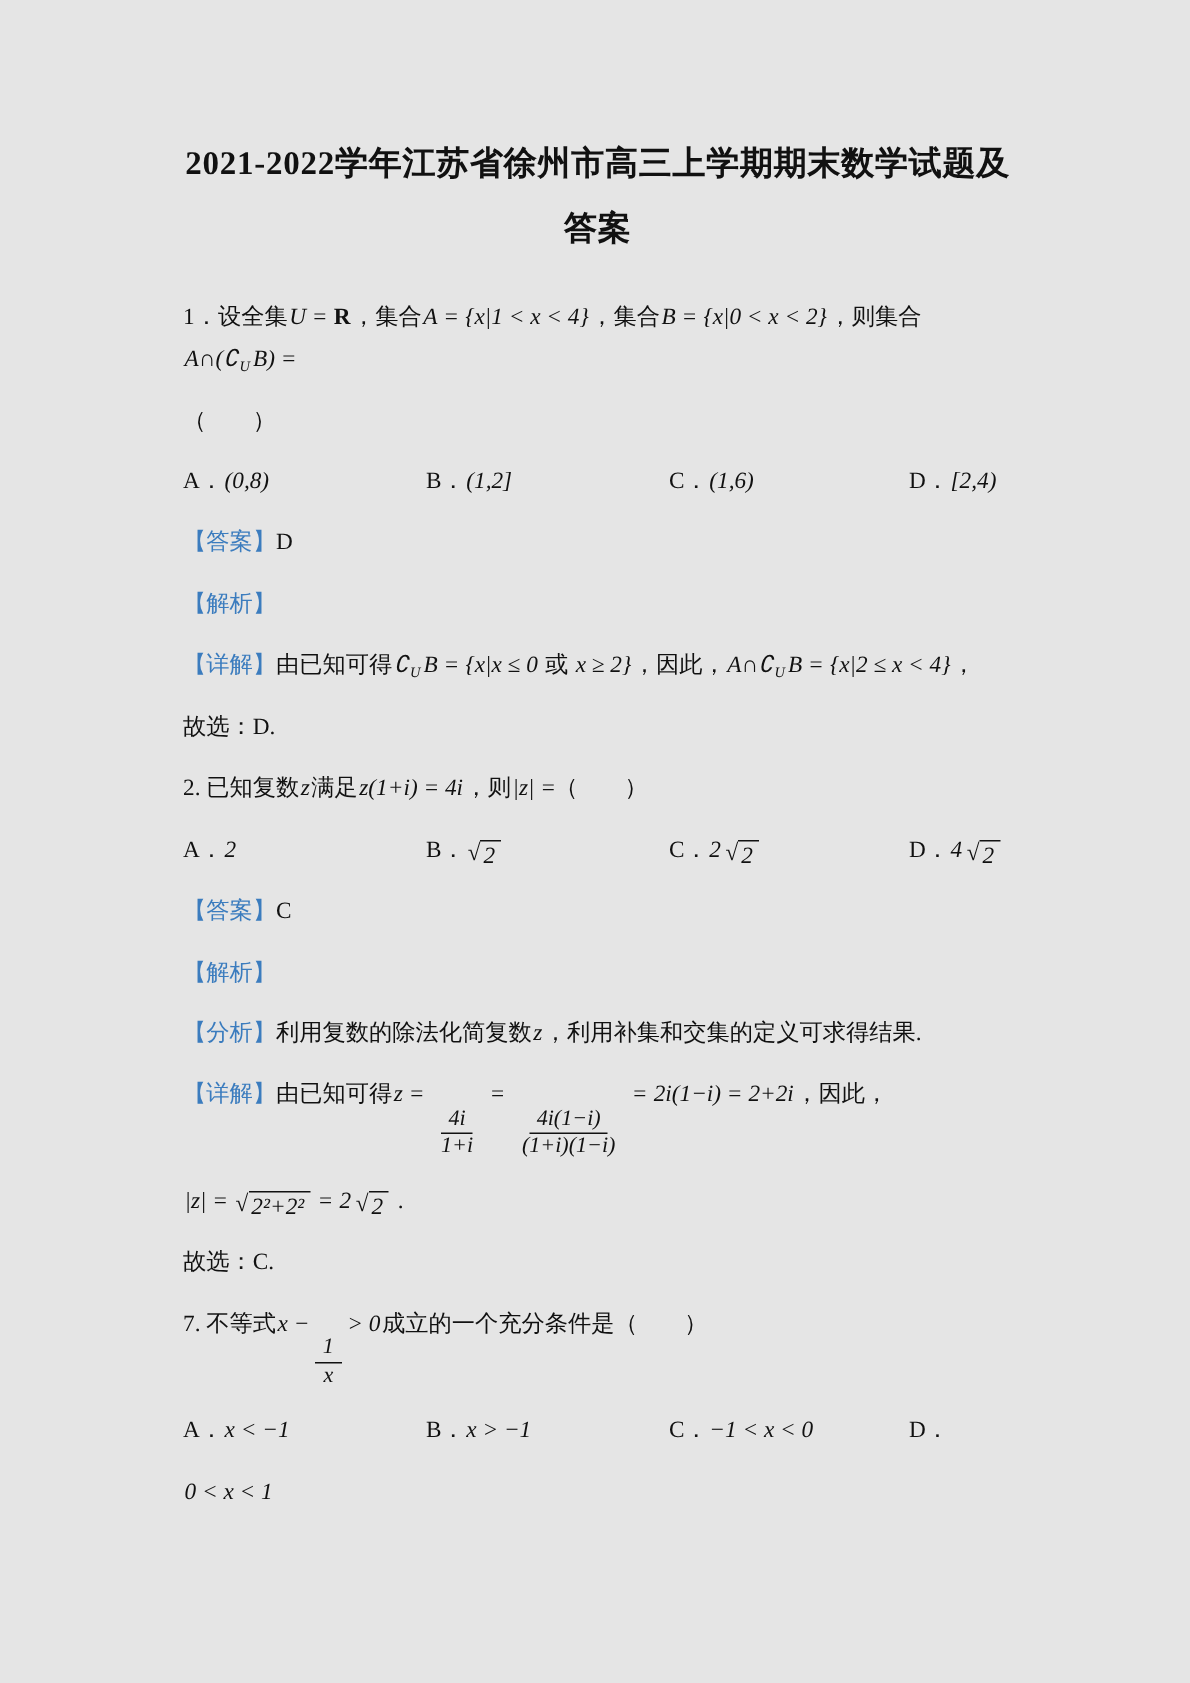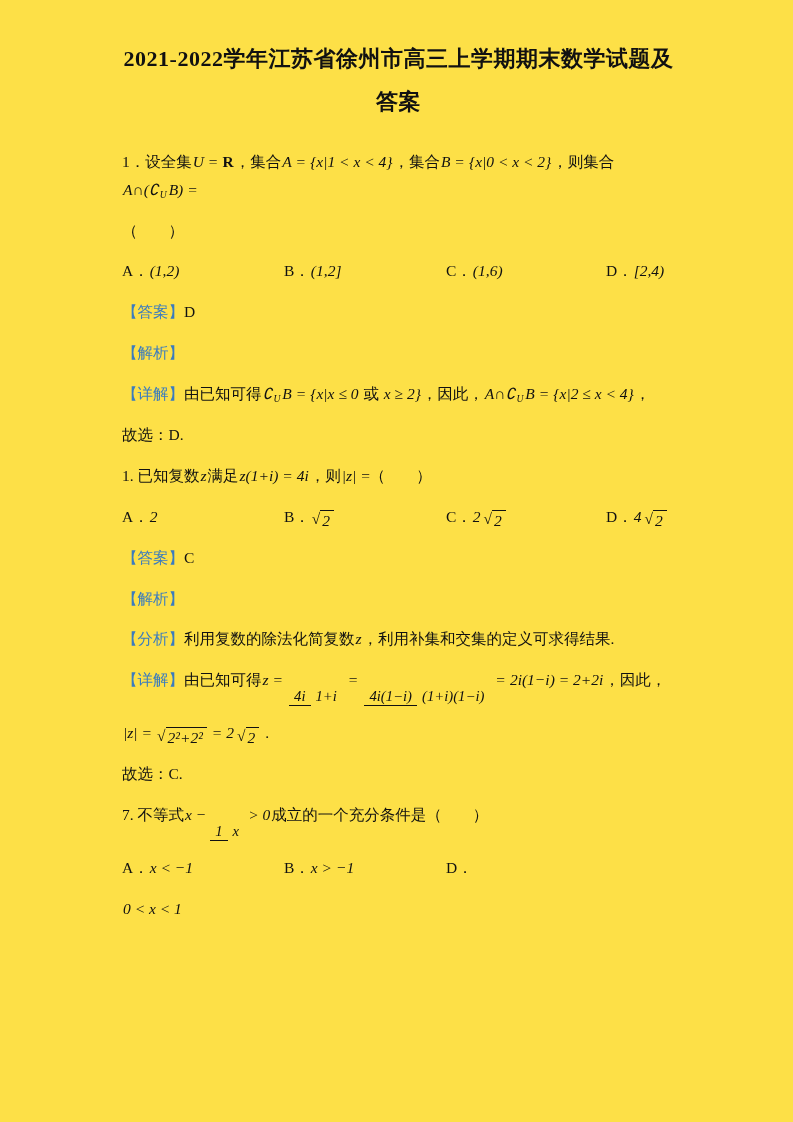--- a/index.html
+++ b/index.html
@@ -4,66 +4,66 @@
 <style>
   :root{ --accent:#3B7CBE; --ink:#111111; }
   html,body{ margin:0; padding:0; background:#ffffff; }
   body{
     width:793px; height:1122px; overflow:hidden;
     font-family:"Liberation Serif","DejaVu Serif",serif;
     color:var(--ink);
   }
   .page{
     box-sizing:border-box; width:793px; height:1122px;
-    padding:38px 118px 30px 122px; background:#fde047; overflow:hidden;
+    padding:88px 118px 30px 122px; background:#e5e5e5; overflow:hidden;
   }
   h1.doc-title{
     font-size:22px; font-weight:bold; text-align:center;
     line-height:1.95; margin:0 0 24px 0; letter-spacing:0.5px;
   }
   p.line{ margin:0 0 13px 0; font-size:15.5px; line-height:1.8; }
   p.line.bold{ font-weight:bold; }
   .lbl{ color:var(--accent); }
   .t{ font-style:normal; }
   .m{ font-style:italic; font-family:"Liberation Serif","DejaVu Serif",serif; padding:0 1px; }
   .mb{ font-style:normal; font-weight:bold; padding:0 1px; }
   .sub{ font-size:0.62em; vertical-align:-0.3em; font-style:italic; padding-right:1px; }
   .opts{
     display:grid; grid-template-columns:162px 162px 160px 1fr;
     margin:0 0 13px 0; font-size:15.5px; line-height:1.8;
   }
   .frac{
-    display:inline-flex; flex-direction:row; align-items:center;
+    display:inline-flex; flex-direction:column; align-items:center;
     vertical-align:-1.05em; line-height:1.2; font-size:0.95em; margin:0 3px;
   }
   .frac .num{ border-bottom:1px solid var(--ink); padding:0 4px; }
   .frac .den{ padding:0 4px;text-align:center; }
   .sqrt{ display:inline-flex; align-items:flex-start; margin:0 2px; vertical-align:-0.15em; }
   .sqrt .rad{ line-height:1.15; }
   .sqrt .sbody{ border-top:1px solid var(--ink); padding:0 3px 0 1px; line-height:1.25; }
 </style>
 </head>
 <body>
 
 <div class="page">
   <h1 class="doc-title">2021-2022学年江苏省徐州市高三上学期期末数学试题及答案</h1>
   <div id="doc">
       <p class="line"><span class="t">1．设全集</span><span class="m">U</span><span class="t"> = </span><span class="mb">R</span><span class="t">，集合</span><span class="m">A</span><span class="t"> = </span><span class="m">{x|1 &lt; x &lt; 4}</span><span class="t">，集合</span><span class="m">B</span><span class="t"> = </span><span class="m">{x|0 &lt; x &lt; 2}</span><span class="t">，则集合</span><span class="m">A∩(∁</span><span class="sub">U</span><span class="m">B)</span><span class="t"> =</span></p>
       <p class="line"><span class="t">（　　）</span></p>
       <div class="opts">
-        <div class="opt"><span class="t">A．</span><span class="m">(1,2)</span></div>
+        <div class="opt"><span class="t">A．</span><span class="m">(0,8)</span></div>
         <div class="opt"><span class="t">B．</span><span class="m">(1,2]</span></div>
         <div class="opt"><span class="t">C．</span><span class="m">(1,6)</span></div>
         <div class="opt"><span class="t">D．</span><span class="m">[2,4)</span></div>
       </div>
       <p class="line"><span class="lbl">【答案】</span><span class="t">D</span></p>
       <p class="line"><span class="lbl">【解析】</span></p>
       <p class="line"><span class="lbl">【详解】</span><span class="t">由已知可得</span><span class="m">∁</span><span class="sub">U</span><span class="m">B</span><span class="t"> = </span><span class="m">{x|x ≤ 0 </span><span class="t">或</span><span class="m"> x ≥ 2}</span><span class="t">，因此，</span><span class="m">A∩∁</span><span class="sub">U</span><span class="m">B</span><span class="t"> = </span><span class="m">{x|2 ≤ x &lt; 4}</span><span class="t">，</span></p>
       <p class="line"><span class="t">故选：D.</span></p>
-      <p class="line"><span class="t">1. 已知复数</span><span class="m">z</span><span class="t">满足</span><span class="m">z(1+i) = 4i</span><span class="t">，则</span><span class="m">|z|</span><span class="t"> =（　　）</span></p>
+      <p class="line"><span class="t">2. 已知复数</span><span class="m">z</span><span class="t">满足</span><span class="m">z(1+i) = 4i</span><span class="t">，则</span><span class="m">|z|</span><span class="t"> =（　　）</span></p>
       <div class="opts">
         <div class="opt"><span class="t">A．</span><span class="m">2</span></div>
         <div class="opt"><span class="t">B．</span><span class="sqrt">
             <span class="rad">√</span>
             <span class="sbody"><span class="m">2</span></span>
           </span></div>
         <div class="opt"><span class="t">C．</span><span class="m">2</span><span class="sqrt">
             <span class="rad">√</span>
             <span class="sbody"><span class="m">2</span></span>
           </span></div>
@@ -90,17 +90,18 @@
           <span class="sbody"><span class="m">2</span></span>
         </span><span class="t"> .</span></p>
       <p class="line"><span class="t">故选：C.</span></p>
       <p class="line"><span class="t">7. 不等式</span><span class="m">x −</span><span class="frac">
           <span class="num"><span class="m">1</span></span>
           <span class="den"><span class="m">x</span></span>
         </span><span class="m">&gt; 0</span><span class="t">成立的一个充分条件是（　　）</span></p>
       <div class="opts">
         <div class="opt"><span class="t">A．</span><span class="m">x &lt; −1</span></div>
         <div class="opt"><span class="t">B．</span><span class="m">x &gt; −1</span></div>
+        <div class="opt"><span class="t">C．</span><span class="m">−1 &lt; x &lt; 0</span></div>
         <div class="opt"><span class="t">D．</span></div>
       </div>
       <p class="line"><span class="m">0 &lt; x &lt; 1</span></p>
     </div>
 </div>
 
 </body></html>

